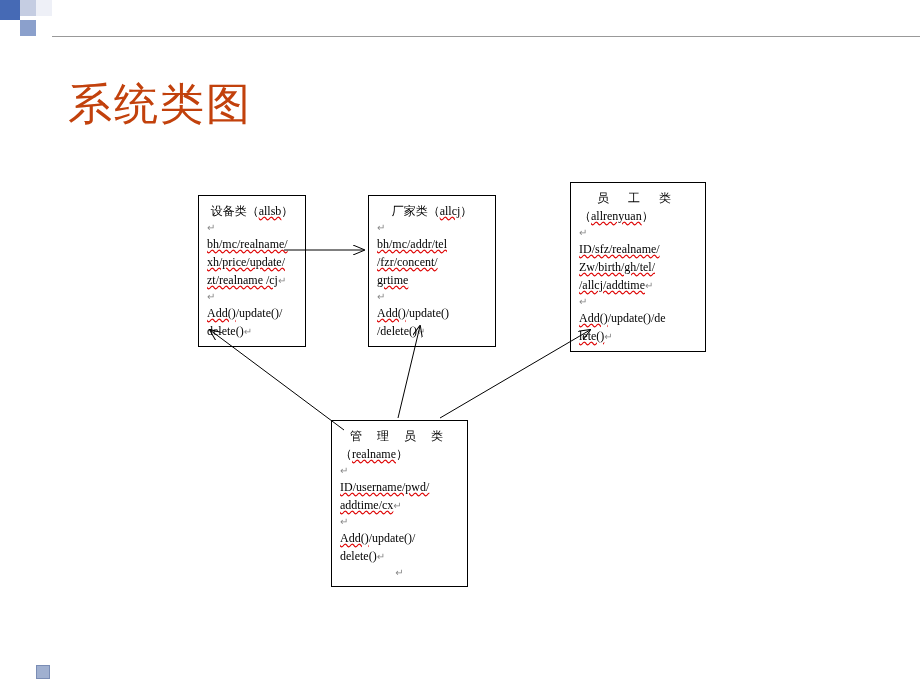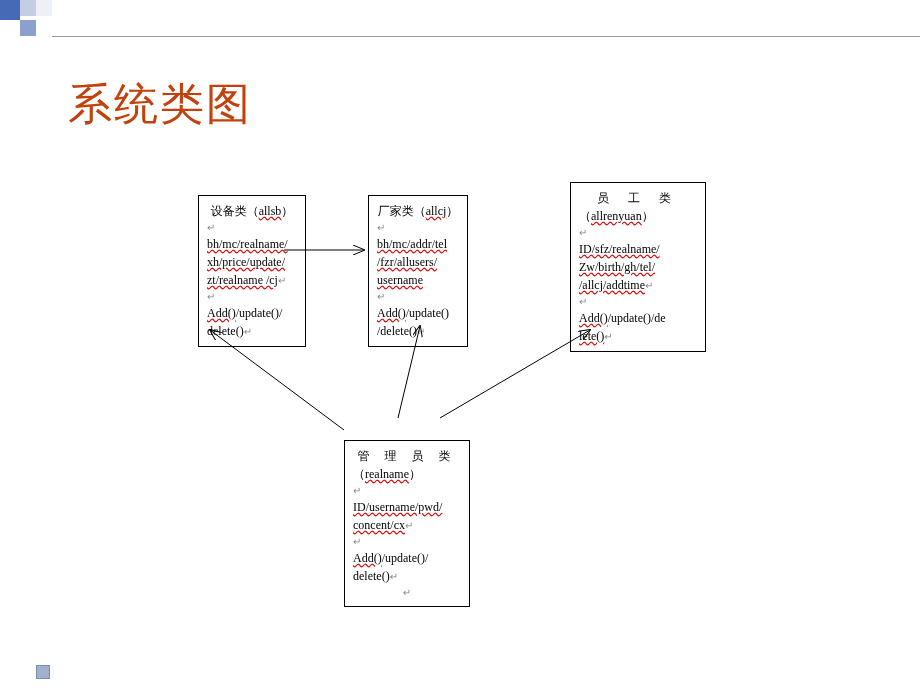--- a/index.html
+++ b/index.html
@@ -90,32 +90,31 @@
     }
     .box-device {
       top: 195px;
       left: 154px;
       width: 108px;
       margin-left: 44px;
     }
     .box-factory {
       top: 195px;
       left: 368px;
-      width: 100px;
+      width: 128px;
     }
     .box-employee {
       top: 182px;
       left: 570px;
       width: 136px;
     }
     .box-admin {
       top: 420px;
-      left: 344px;
-      width: 126px;
-      margin-top: 20px;
+      left: 331px;
+      width: 137px;
     }
     svg.arrows {
       position: absolute;
       top: 0;
       left: 0;
       width: 920px;
       height: 690px;
       pointer-events: none;
     }
     .bullet {
@@ -157,22 +156,22 @@
   <div><span class="wavy">Add()</span><span>/update()/</span></div>
   <div><span>delete()</span><span class="crlf">↵</span></div>
 </div>
 
 <div class="class-box box-factory">
   <div class="class-name">
     <span>厂家类（</span><span class="wavy">allcj</span><span>）</span>
   </div>
   <div class="crlf">↵</div>
   <div><span class="wavy">bh/mc/addr/tel</span></div>
-  <div><span class="wavy">/fzr/allusers/</span></div>
-  <div><span class="wavy">username</span></div>
+  <div><span class="wavy">/fzr/concent/</span></div>
+  <div><span class="wavy">grtime</span></div>
   <div class="crlf">↵</div>
   <div><span class="wavy">Add()</span><span>/update()</span></div>
   <div><span>/delete()</span><span class="crlf">↵</span></div>
 </div>
 
 <div class="class-box box-employee">
   <div class="class-name">
     <span style="letter-spacing:8px;">员 工 类</span>
   </div>
   <div>
@@ -189,21 +188,21 @@
 
 <div class="class-box box-admin">
   <div class="class-name">
     <span style="letter-spacing:6px;">管 理 员 类</span>
   </div>
   <div>
     <span>（</span><span class="wavy">realname</span><span>）</span>
   </div>
   <div class="crlf">↵</div>
   <div><span class="wavy">ID/username/pwd/</span></div>
-  <div><span class="wavy">concent/cx</span><span class="crlf">↵</span></div>
+  <div><span class="wavy">addtime/cx</span><span class="crlf">↵</span></div>
   <div class="crlf">↵</div>
   <div><span class="wavy">Add()</span><span>/update()/</span></div>
   <div><span>delete()</span><span class="crlf">↵</span></div>
   <div class="crlf" style="text-align:center;">↵</div>
 </div>
 
 <svg class="arrows">
   <defs>
     <marker id="arrowhead" markerWidth="12" markerHeight="10" refX="11" refY="5" orient="auto">
       <path d="M0,0 L12,5 L0,10" fill="none" stroke="#000" stroke-width="1"></path>

